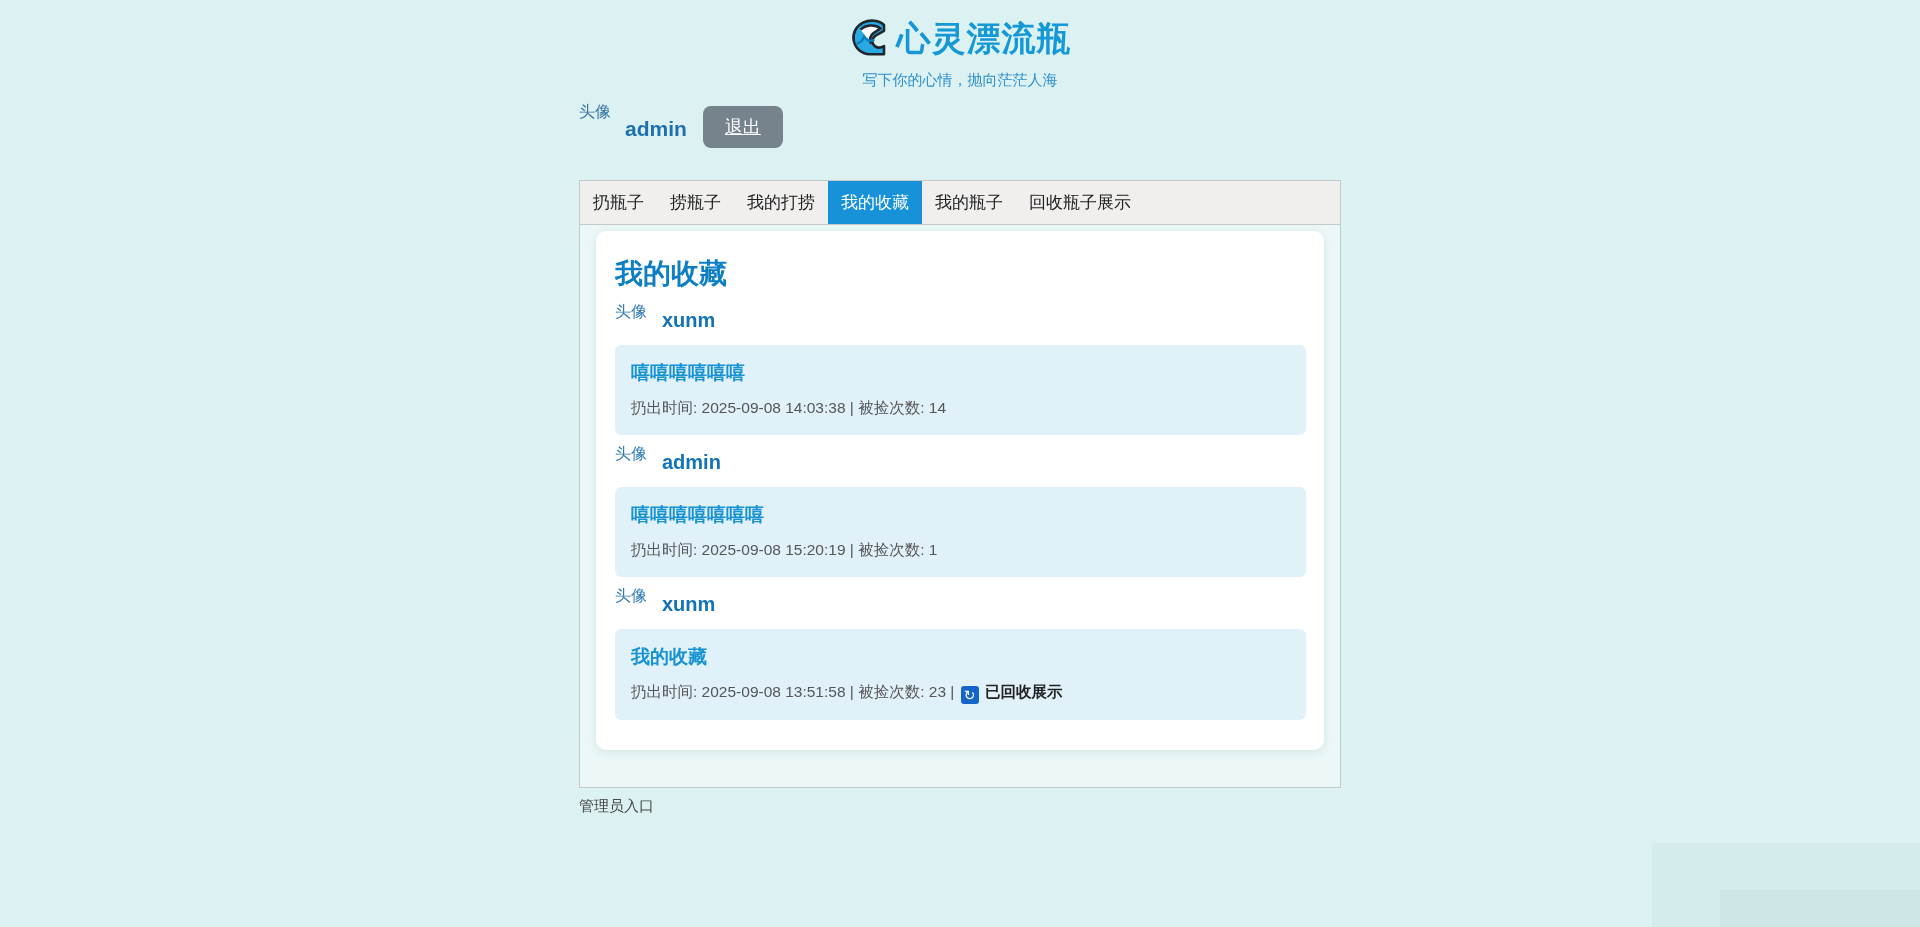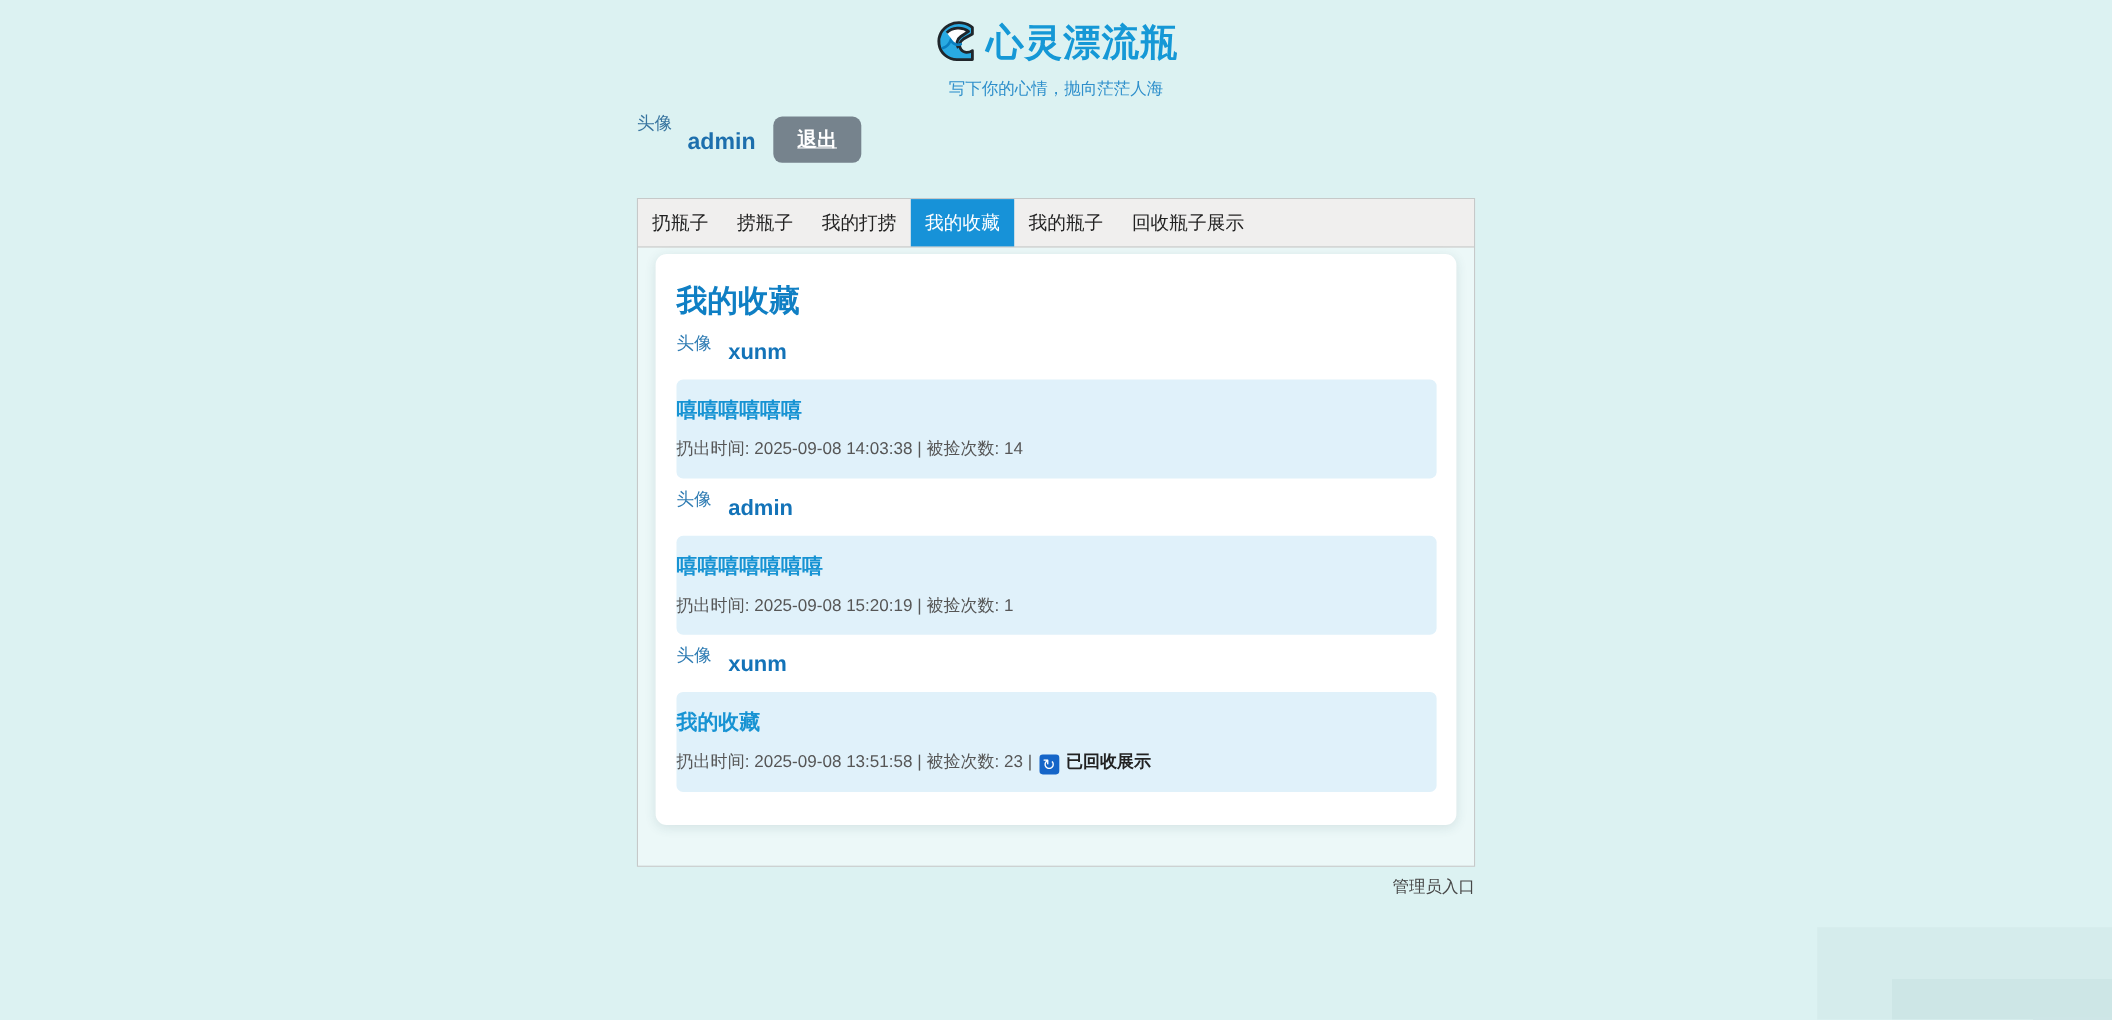--- a/index.html
+++ b/index.html
@@ -33,21 +33,21 @@
   }
   .user-bar .username {
     font-size: 21px; font-weight: bold; color: #1d6fad; margin-left: 14px; margin-top: 8px;
   }
   .logout-btn {
     margin-left: 16px; margin-top: 4px;
     background: #76838d; border: none; border-radius: 8px;
     padding: 9px 22px; cursor: pointer;
   }
   .logout-btn span {
-    color: #ffffff; font-size: 18px; text-decoration: underline; font-weight: bold;
+    color: #ffffff; font-size: 18px; text-decoration: underline;
   }
 
   
   .panel {
     margin-top: 32px;
     border: 1px solid #c6c9c9;
     background: rgba(255,255,255,0.45);
   }
   .tab-bar {
     display: flex; align-items: stretch;
@@ -72,35 +72,35 @@
   }
   .card h2 { font-size: 28px; font-weight: bold; color: #0f7fc4; }
 
   .fav-user { display: flex; margin-top: 9px; }
   .fav-user .avatar-alt { font-size: 16px; color: #2f7cb3; }
   .fav-user .username {
     font-size: 20px; font-weight: bold; color: #1373b8; margin-left: 15px; margin-top: 7px;
   }
   .bottle-box {
     margin-top: 13px; background: #e0f1fa; border-radius: 6px;
-    padding: 15px 16px 16px 0;
+    padding: 15px 16px 16px 16px;
   }
   .bottle-title {
     font-size: 19px; font-weight: bold; color: #1793d3; text-decoration: none; cursor: pointer;
   }
   .bottle-meta { margin-top: 12px; font-size: 15.5px; color: #565656; }
   .recycle-badge {
     display: inline-block; width: 18px; height: 18px; line-height: 18px;
     background: #1565c8; color: #fff; border-radius: 3px;
     font-size: 14px; text-align: center; vertical-align: -3px; margin: 0 2px;
   }
   .recycled-label { font-weight: bold; color: #222; }
 
   
-  .footer { text-align: right; margin-top: 9px; }
+  .footer { text-align: left; margin-top: 9px; }
   .footer a { font-size: 15px; color: #474747; cursor: pointer; }
 
   
   .ghost-rect-1 {
     position: absolute; left: 1652px; top: 843px; width: 268px; height: 84px;
     background: rgba(90,130,140,0.05);
   }
   .ghost-rect-2 {
     position: absolute; left: 1720px; top: 890px; width: 200px; height: 37px;
     background: rgba(90,130,140,0.06);

